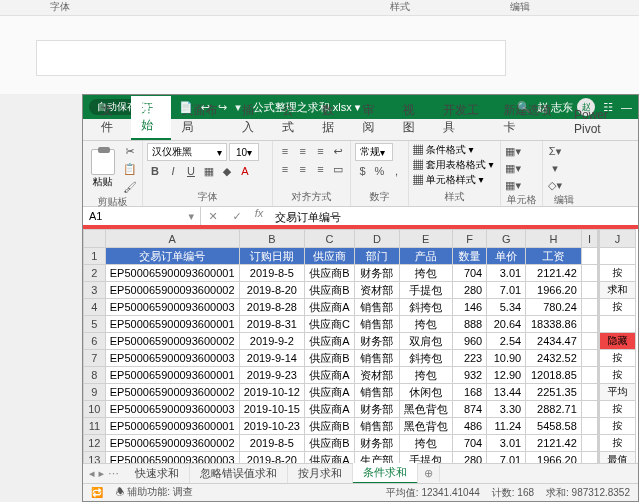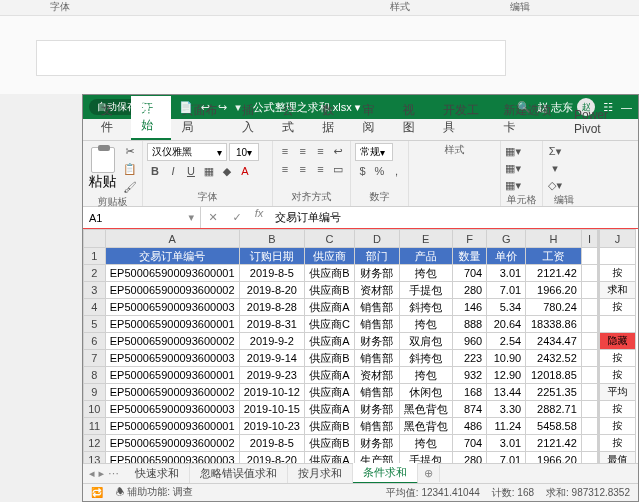--- a/index.html
+++ b/index.html
@@ -34,21 +34,21 @@
   .paste-big { width: 34px; text-align: center; }
   .paste-big .icn { width: 24px; height: 26px; margin: 0 auto; background: #fff; border: 1px solid #bbb; border-radius: 2px; position: relative; }
   .paste-big .icn::before { content: ""; position: absolute; top: -3px; left: 6px; width: 12px; height: 6px; background: #888; border-radius: 2px; }
   .font-box, .align-box, .num-box { display: flex; flex-direction: column; gap: 2px; }
   .row-ctl { display: flex; gap: 2px; align-items: center; }
   .sel { border: 1px solid #ccc; background: #fff; font-size: 10px; padding: 1px 4px; height: 18px; display: flex; align-items: center; }
   .sel.font { width: 80px; }
   .sel.size { width: 30px; justify-content: center; }
   .ico { width: 16px; height: 16px; display: inline-flex; align-items: center; justify-content: center; font-size: 11px; color: #555; border-radius: 2px; }
   
-  .name-fx { height: 22px; display: flex; border-bottom: 1px solid #ef4444; }
+  .name-fx { height: 22px; display: flex; border-bottom: 4px solid #ef4444; }
   .name-box { width: 118px; border-right: 1px solid #d0d0d0; padding: 3px 6px; font-size: 11px; display: flex; align-items: center; }
   .name-box .dd { margin-left: auto; color: #888; }
   .fx-btns { width: 48px; display: flex; align-items: center; justify-content: space-around; color: #888; }
   .fx-label { width: 20px; text-align: center; font-style: italic; color: #888; }
   .formula-bar { flex: 1; padding: 3px 6px; font-size: 11px; }
   
   .sheet-area { position: absolute; top: 134px; left: 0; right: 0; bottom: 18px; overflow: hidden; }
   .sheet { display: flex; }
   .left-grid { width: 516px; overflow: hidden; }
   table { border-collapse: collapse; font-size: 11px; }
@@ -120,21 +120,21 @@
     <div class="tab">开发工具</div>
     <div class="tab">新建选项卡</div>
     <div class="tab">Power Pivot</div>
   </div>
 
   <div class="ribbon">
     <div class="ribbon-group" style="width:60px">
       <div class="rg-body">
         <div class="paste-big">
           <div class="icn"></div>
-          <div style="font-size:14px">粘贴</div>
+          <div style="font-size:10px">粘贴</div>
         </div>
         <div style="display:flex;flex-direction:column;gap:2px">
           <span class="ico">✂</span>
           <span class="ico">📋</span>
           <span class="ico">🖌</span>
         </div>
       </div>
       <div class="label">剪贴板</div>
     </div>
     <div class="ribbon-group" style="width:130px">
@@ -185,20 +185,25 @@
         <div class="sel" style="width:38px"><span>常规</span> ▾</div>
         <div class="row-ctl">
           <span class="ico">$</span>
           <span class="ico">%</span>
           <span class="ico">,</span>
         </div>
       </div>
       <div class="label">数字</div>
     </div>
     <div class="ribbon-group" style="width:92px">
+      <div style="display:flex;flex-direction:column;font-size:10px;gap:1px">
+        <div>▦ <span>条件格式 ▾</span></div>
+        <div>▦ <span>套用表格格式 ▾</span></div>
+        <div>▦ <span>单元格样式 ▾</span></div>
+      </div>
       <div class="label">样式</div>
     </div>
     <div class="ribbon-group" style="width:42px">
       <div style="display:flex;flex-direction:column;gap:1px">
         <span class="ico">▦▾</span>
         <span class="ico">▦▾</span>
         <span class="ico">▦▾</span>
       </div>
       <div class="label">单元格</div>
     </div>

